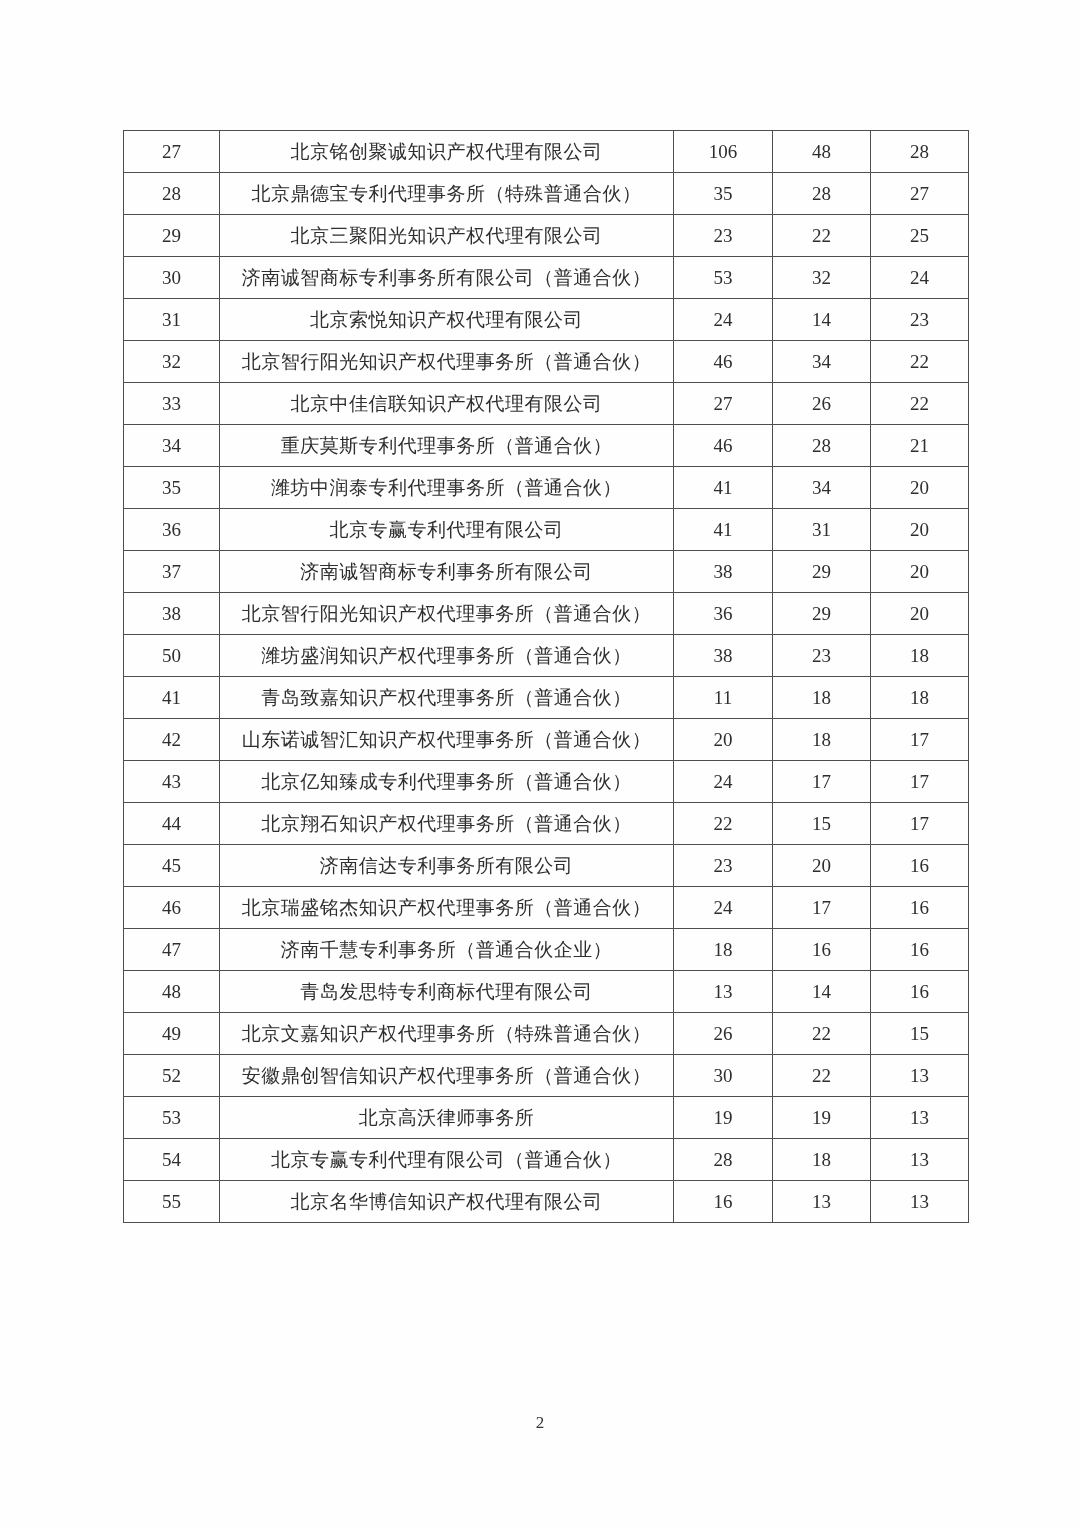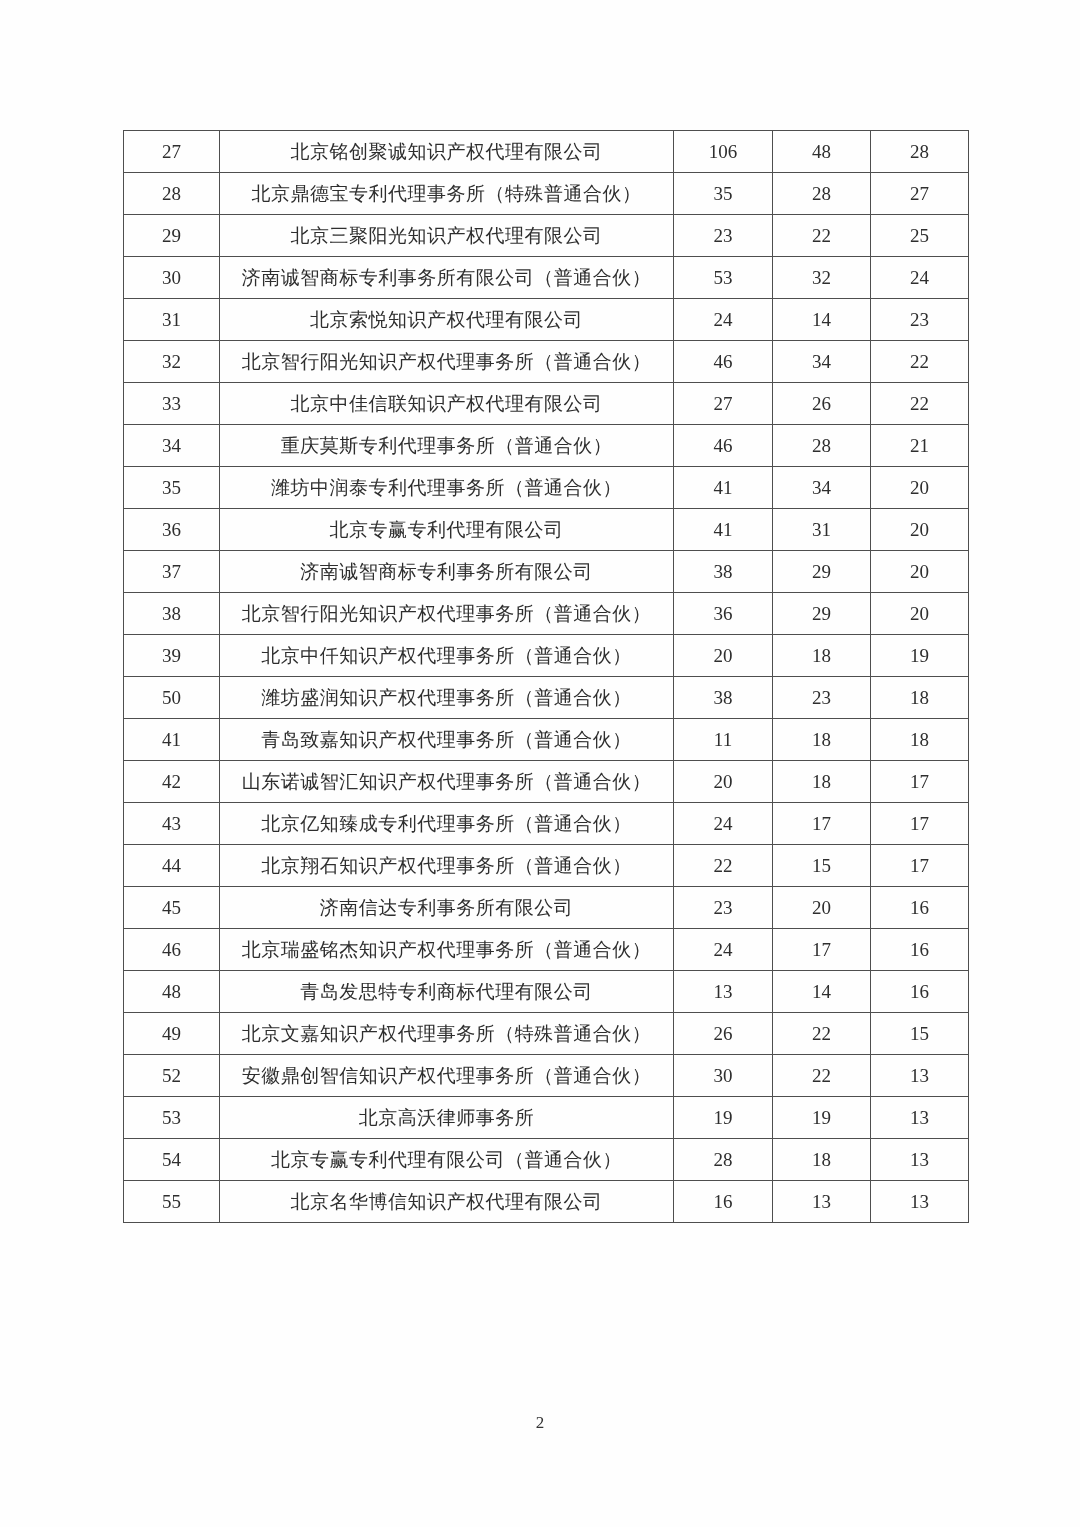--- a/index.html
+++ b/index.html
@@ -156,27 +156,20 @@
   </tr>
 
   <tr>
     <td class="num">38</td>
     <td>北京智行阳光知识产权代理事务所（普通合伙）</td>
     <td class="num">36</td>
     <td class="num">29</td>
     <td class="num">20</td>
   </tr>
 
-  <tr>
-    <td class="num">39</td>
-    <td>北京中仟知识产权代理事务所（普通合伙）</td>
-    <td class="num">20</td>
-    <td class="num">18</td>
-    <td class="num">19</td>
-  </tr>
 
   <tr>
     <td class="num">50</td>
     <td>潍坊盛润知识产权代理事务所（普通合伙）</td>
     <td class="num">38</td>
     <td class="num">23</td>
     <td class="num">18</td>
   </tr>
 
   <tr>
@@ -220,20 +213,27 @@
   </tr>
 
   <tr>
     <td class="num">46</td>
     <td>北京瑞盛铭杰知识产权代理事务所（普通合伙）</td>
     <td class="num">24</td>
     <td class="num">17</td>
     <td class="num">16</td>
   </tr>
 
+  <tr>
+    <td class="num">47</td>
+    <td>济南千慧专利事务所（普通合伙企业）</td>
+    <td class="num">18</td>
+    <td class="num">16</td>
+    <td class="num">16</td>
+  </tr>
 
   <tr>
     <td class="num">48</td>
     <td>青岛发思特专利商标代理有限公司</td>
     <td class="num">13</td>
     <td class="num">14</td>
     <td class="num">16</td>
   </tr>
 
   <tr>

